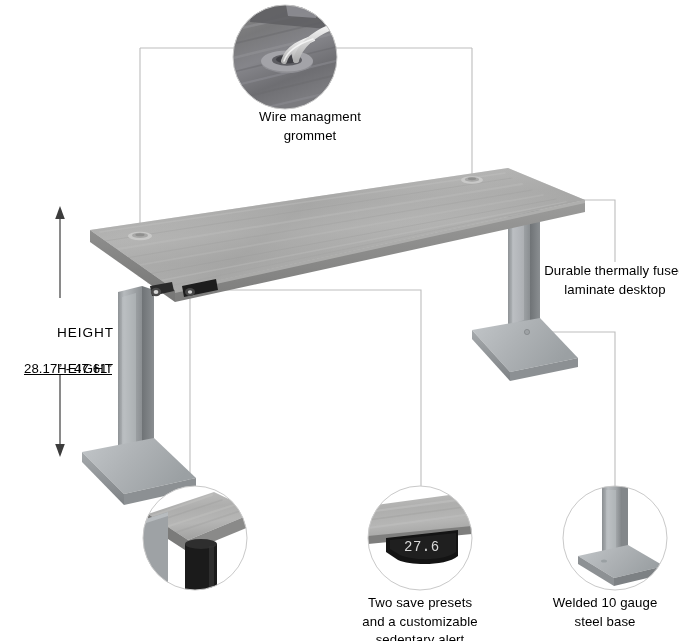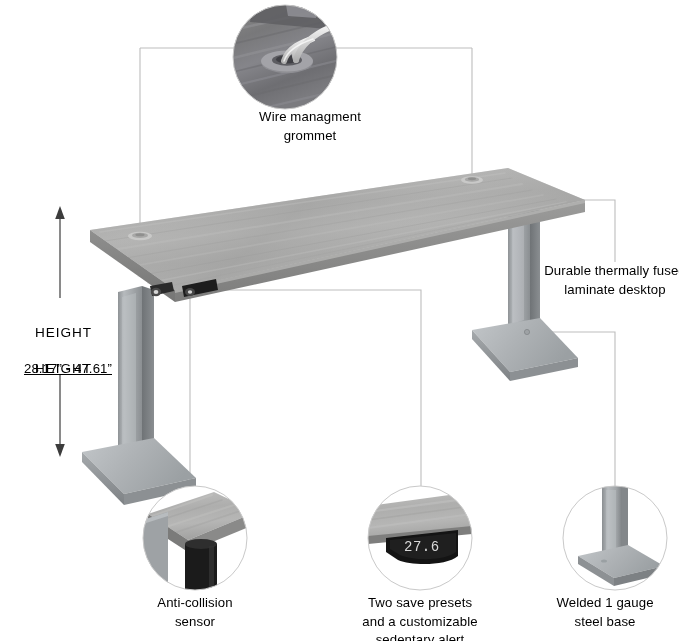--- a/index.html
+++ b/index.html
@@ -44,21 +44,21 @@
   .caption.dims {
     font-size: 13.2px;
     line-height: 18.5px;
     letter-spacing: 0.1px;
   }
   #cap-grommet   { left: 220px; top: 108px; width: 180px; }
   #cap-laminate  { left: 540px; top: 262px; width: 150px; text-align: center; }
   #cap-anti      { left: 130px; top: 594px; width: 130px; }
   #cap-presets   { left: 325px; top: 594px; width: 190px; }
   #cap-steel     { left: 540px; top: 594px; width: 130px; }
-  #cap-height-hdr{ left: 6px;  top: 306px; width: 115px; }
+  #cap-height-hdr{ left: 28px;  top: 306px; width: 115px; }
   #cap-height-dim{ left: 2px;   top: 341px; width: 132px; text-decoration: underline; }
 </style>
 </head>
 <body>
 
 <div id="stage">
 
   <svg class="layer" viewBox="0 0 679 641" width="679" height="641">
     <defs>
 
@@ -330,28 +330,26 @@
       <circle cx="615" cy="538" r="52" fill="none" stroke="#c9c9c9" stroke-width="1"></circle>
     </g>
   </svg>
 
   <div class="caption" id="cap-grommet">Wire managment
 grommet</div>
 
   <div class="caption" id="cap-laminate">Durable thermally fused
 laminate desktop</div>
 
-  <div class="caption" id="cap-anti">Anti-collision
-sensor</div>
 
   <div class="caption" id="cap-presets">Two save presets
 and a customizable
 sedentary alert</div>
 
-  <div class="caption" id="cap-steel">Welded 1 gauge
+  <div class="caption" id="cap-steel">Welded 10 gauge
 steel base</div>
 
   <div class="caption hdr" id="cap-height-hdr">
     <span>HEIGHT</span><br>
     <span>HEIGHT</span>
   </div>
 
   <div class="caption dims" id="cap-height-dim">
     <span>28.17” - 47.61”</span><br>
   </div>

